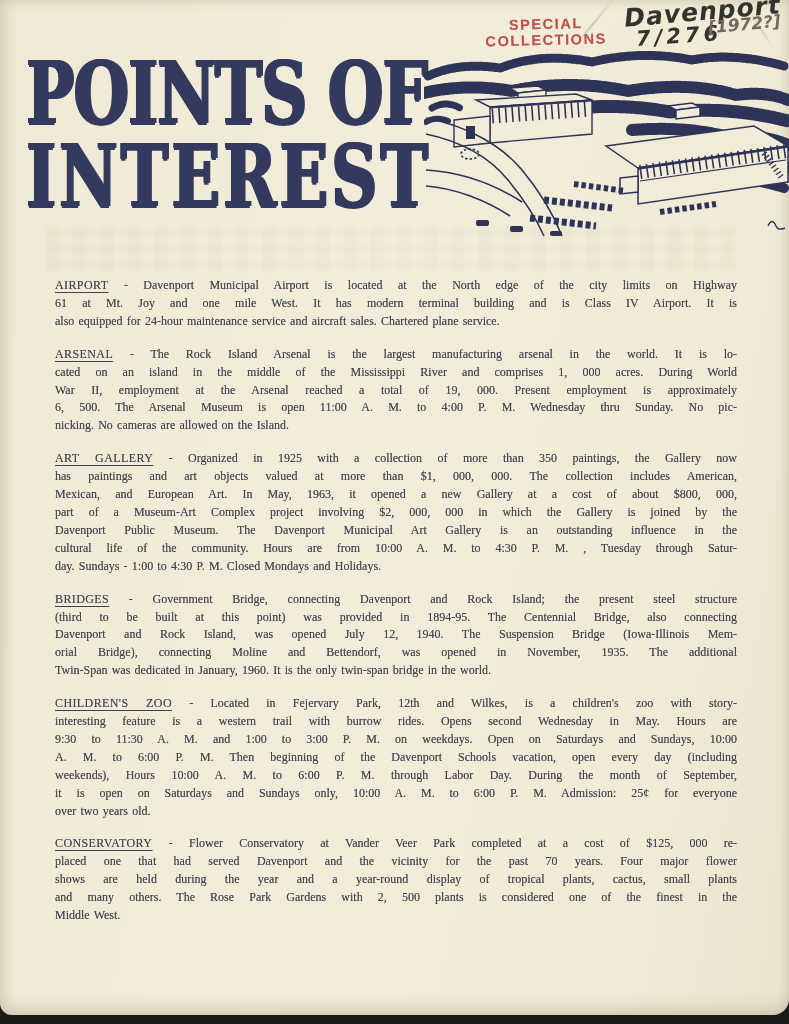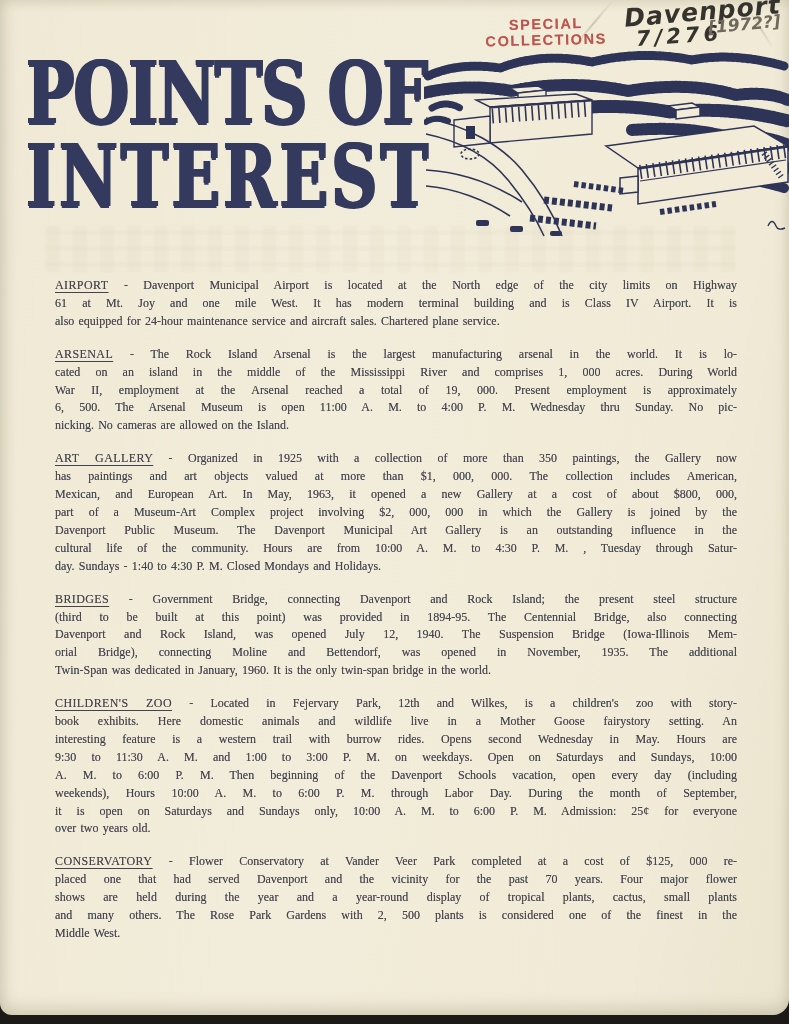--- a/index.html
+++ b/index.html
@@ -151,32 +151,31 @@
           <div class="line">6, 500.  The Arsenal Museum is open 11:00 A. M. to 4:00 P. M.  Wednesday thru Sunday.  No pic-</div>
           <div class="line end">nicking.  No cameras are allowed on the Island.</div>
         </div>
         <div class="section">
           <div class="line"><span class="heading">ART GALLERY</span> - Organized in 1925 with a collection of more than 350 paintings,  the Gallery now</div>
           <div class="line">has paintings and art objects valued at more than $1, 000, 000.  The collection includes American,</div>
           <div class="line">Mexican,  and European Art.  In May,  1963,  it opened a new Gallery at a cost of about  $800, 000,</div>
           <div class="line">part of a Museum-Art Complex project involving  $2, 000, 000 in which the Gallery is joined by the</div>
           <div class="line">Davenport Public Museum.  The Davenport Municipal Art Gallery is an outstanding influence in the</div>
           <div class="line">cultural life of the community.  Hours are from 10:00 A. M. to 4:30 P. M. ,  Tuesday through Satur-</div>
-          <div class="line end">day.  Sundays - 1:40 to 4:30 P. M.  Closed Mondays and Holidays.</div>
+          <div class="line end">day.  Sundays - 1:00 to 4:30 P. M.  Closed Mondays and Holidays.</div>
         </div>
         <div class="section">
           <div class="line"><span class="heading">BRIDGES</span> - Government Bridge,  connecting Davenport and Rock Island;  the present steel structure</div>
           <div class="line">(third to be built at this point)  was provided in 1894-95.  The Centennial Bridge,  also connecting</div>
           <div class="line">Davenport and Rock Island,  was opened July 12,  1940.  The Suspension Bridge (Iowa-Illinois Mem-</div>
           <div class="line">orial Bridge),  connecting Moline and Bettendorf,  was opened in November,  1935.  The additional</div>
           <div class="line end">Twin-Span was dedicated in January,  1960.  It is the only twin-span bridge in the world.</div>
         </div>
         <div class="section">
           <div class="line"><span class="heading">CHILDREN'S ZOO</span> - Located in Fejervary Park,  12th and Wilkes,  is a children's zoo with story-</div>
-          <div class="line">book exhibits.  Here domestic animals and wildlife live in a Mother Goose fairystory setting.  An</div>
           <div class="line">interesting feature is a western trail with burrow rides.  Opens second Wednesday in May.  Hours are</div>
           <div class="line">9:30 to 11:30 A. M. and 1:00 to 3:00 P. M.  on weekdays.  Open on Saturdays and Sundays,  10:00</div>
           <div class="line">A. M. to 6:00 P. M.  Then beginning of the Davenport Schools vacation,  open every day (including</div>
           <div class="line">weekends),  Hours 10:00 A. M. to 6:00 P. M. through Labor Day.  During the month of September,</div>
           <div class="line">it is open on Saturdays and Sundays only,  10:00 A. M. to 6:00 P. M.  Admission:  25¢ for everyone</div>
           <div class="line end">over two years old.</div>
         </div>
         <div class="section">
           <div class="line"><span class="heading">CONSERVATORY</span> - Flower Conservatory at Vander Veer Park completed at a cost of $125, 000 re-</div>
           <div class="line">placed one that had served Davenport and the vicinity for the past 70 years.  Four major flower</div>

